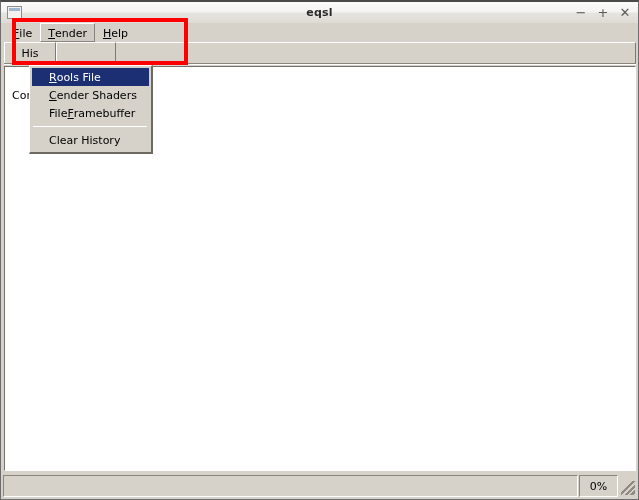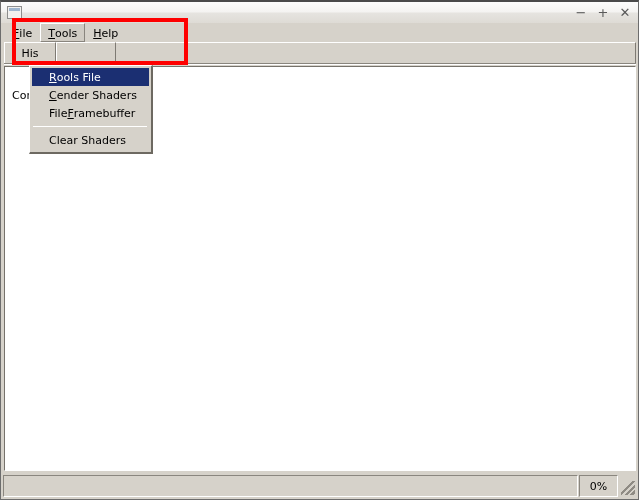--- a/index.html
+++ b/index.html
@@ -269,37 +269,38 @@
     pointer-events: none;
   }
 </style>
 </head>
 <body>
 
 <div id="app">
 
   <div class="titlebar">
     <div class="win-icon"></div>
+    <div class="title-text">eqsl</div>
     <div class="win-buttons">
       <div class="win-btn">−</div>
       <div class="win-btn">+</div>
       <div class="win-btn">✕</div>
     </div>
   </div>
 
   <div class="window-body">
 
     <div class="menubar">
       <div class="menubar-item">
         <span class="mn">F</span>
           <span>ile</span>
       </div>
       <div class="menubar-item open">
         <span class="mn">T</span>
-          <span>ools</span>
+          <span>ender</span>
       </div>
       <div class="menubar-item">
         <span class="mn">H</span>
           <span>elp</span>
       </div>
     </div>
 
     <div class="tabstrip">
       <div class="tab selected">
         <span>His</span>
@@ -330,21 +331,21 @@
         <span class="mn">C</span>
           <span>ender Shaders</span>
       </div>
       <div class="menu-item">
         <span>File </span>
           <span class="mn">F</span>
           <span>ramebuffer</span>
       </div>
       <div class="menu-sep"></div>
       <div class="menu-item">
-        <span>Clear Shaders</span>
+        <span>Clear History</span>
       </div>
     </div>
 
   </div>
 
   <div class="annotation"></div>
 
 </div>
 
 </body></html>

